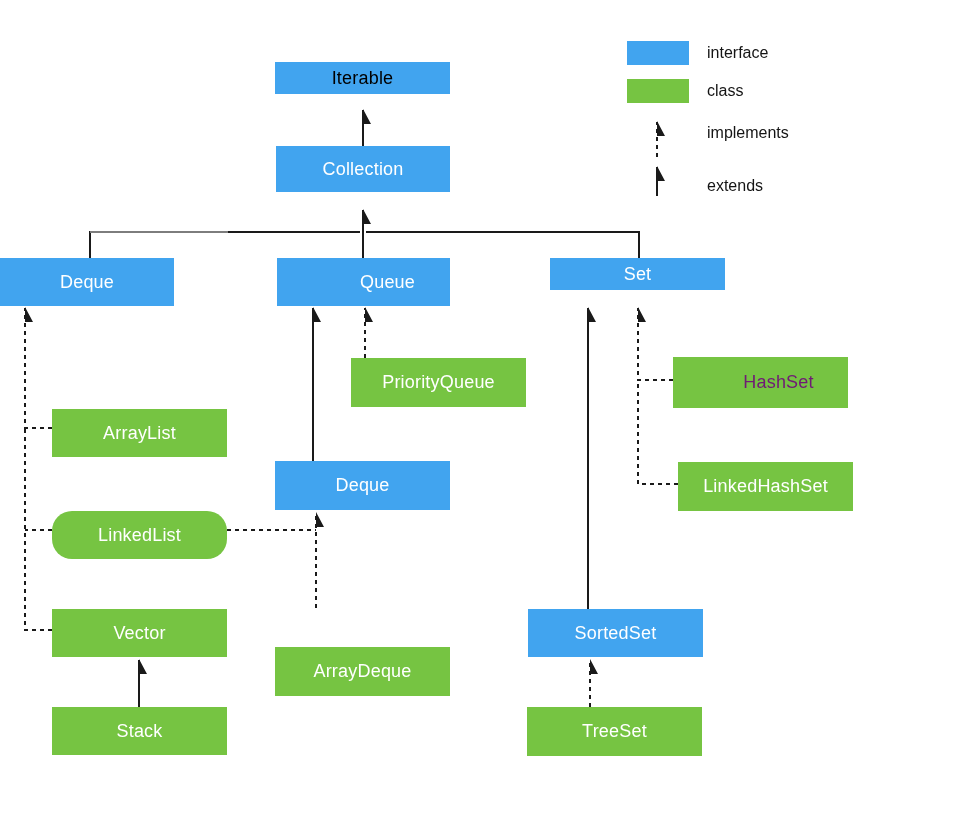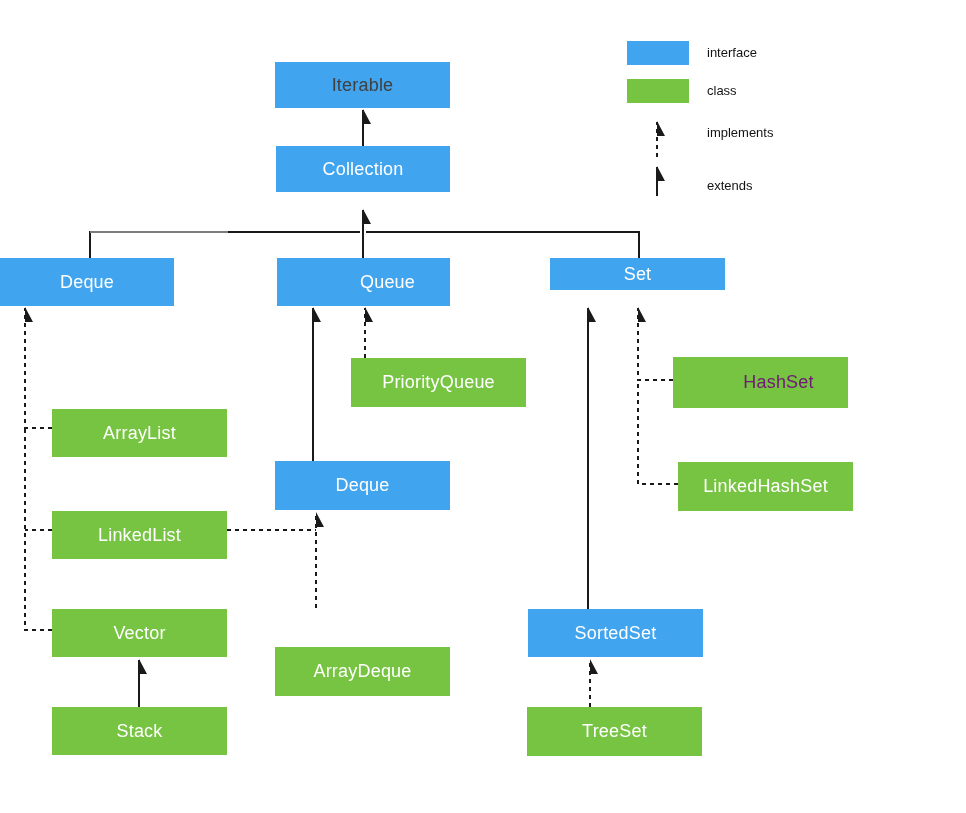--- a/index.html
+++ b/index.html
@@ -24,21 +24,21 @@
     color: #ffffff;
     font-size: 18px;
     font-weight: 400;
     letter-spacing: 0.2px;
     box-sizing: border-box;
     white-space: nowrap;
   }
   .swatch { position: absolute; }
   .legend-label {
     position: absolute;
-    font-size: 13px;
+    font-size: 16px;
     color: #141414;
     line-height: 22px;
     white-space: nowrap;
   }
   path.edge { fill: none; stroke-width: 2; }
   path.dashed { stroke-dasharray: 4 4; }
 </style>
 </head>
 <body>
 
@@ -69,27 +69,27 @@
         <path d="M590,707 V660" class="edge dashed" stroke="#1a1a1a" marker-end="url(#arrowhead)"></path>
       </g>
     <g id="extra-group">
         <path d="M90,232 H228" class="edge" stroke="#7d7d7d"></path>
         <path d="M657,157 V122" class="edge dashed" stroke="#1a1a1a" marker-end="url(#arrowhead)"></path>
         <path d="M657,196 V167" class="edge" stroke="#1a1a1a" marker-end="url(#arrowhead)"></path>
       </g>
   </svg>
 
   <div id="node-layer">
-      <div class="node" style="left: 275px; top: 62px; width: 175px; height: 46px; background: rgb(65, 164, 239); color: #404040;">Iterable</div>
+      <div class="node" style="left: 275px; top: 62px; width: 175px; height: 32px; background: rgb(65, 164, 239); color: #000000;">Iterable</div>
       <div class="node" style="left: 276px; top: 146px; width: 174px; height: 46px; background: rgb(65, 164, 239); color: rgb(255, 255, 255);">Collection</div>
       <div class="node" style="left: 0px; top: 258px; width: 174px; height: 48px; background: rgb(65, 164, 239); color: rgb(255, 255, 255);">Deque</div>
       <div class="node" style="left: 277px; top: 258px; width: 173px; height: 48px; background: rgb(65, 164, 239); color: rgb(255, 255, 255); padding-left: 48px;">Queue</div>
       <div class="node" style="left: 550px; top: 258px; width: 175px; height: 32px; background: rgb(65, 164, 239); color: rgb(255, 255, 255);">Set</div>
       <div class="node" style="left: 52px; top: 409px; width: 175px; height: 48px; background: rgb(118, 196, 66); color: rgb(255, 255, 255);">ArrayList</div>
-      <div class="node" style="left: 52px; top: 511px; width: 175px; height: 48px; background: rgb(118, 196, 66); color: rgb(255, 255, 255);">LinkedList</div>
+      <div class="node" style="left: 52px; top: 511px; width: 175px; height: 48px; background: rgb(118, 196, 66); color: rgb(255, 255, 255); border-radius: 20px;">LinkedList</div>
       <div class="node" style="left: 52px; top: 609px; width: 175px; height: 48px; background: rgb(118, 196, 66); color: rgb(255, 255, 255);">Vector</div>
       <div class="node" style="left: 52px; top: 707px; width: 175px; height: 48px; background: rgb(118, 196, 66); color: rgb(255, 255, 255);">Stack</div>
       <div class="node" style="left: 351px; top: 358px; width: 175px; height: 49px; background: rgb(118, 196, 66); color: rgb(255, 255, 255);">PriorityQueue</div>
       <div class="node" style="left: 275px; top: 461px; width: 175px; height: 49px; background: rgb(65, 164, 239); color: rgb(255, 255, 255);">Deque</div>
       <div class="node" style="left: 275px; top: 608px; width: 175px; height: 49px; background: rgb(118, 196, 66); color: rgb(255, 255, 255); margin-top: 39px;">ArrayDeque</div>
       <div class="node" style="left: 673px; top: 357px; width: 175px; height: 51px; background: rgb(118, 196, 66); color: #701a75; padding-left: 36px;">HashSet</div>
       <div class="node" style="left: 678px; top: 462px; width: 175px; height: 49px; background: rgb(118, 196, 66); color: rgb(255, 255, 255);">LinkedHashSet</div>
       <div class="node" style="left: 528px; top: 609px; width: 175px; height: 48px; background: rgb(65, 164, 239); color: rgb(255, 255, 255);">SortedSet</div>
       <div class="node" style="left: 527px; top: 707px; width: 175px; height: 49px; background: rgb(118, 196, 66); color: rgb(255, 255, 255);">TreeSet</div>
     </div>

